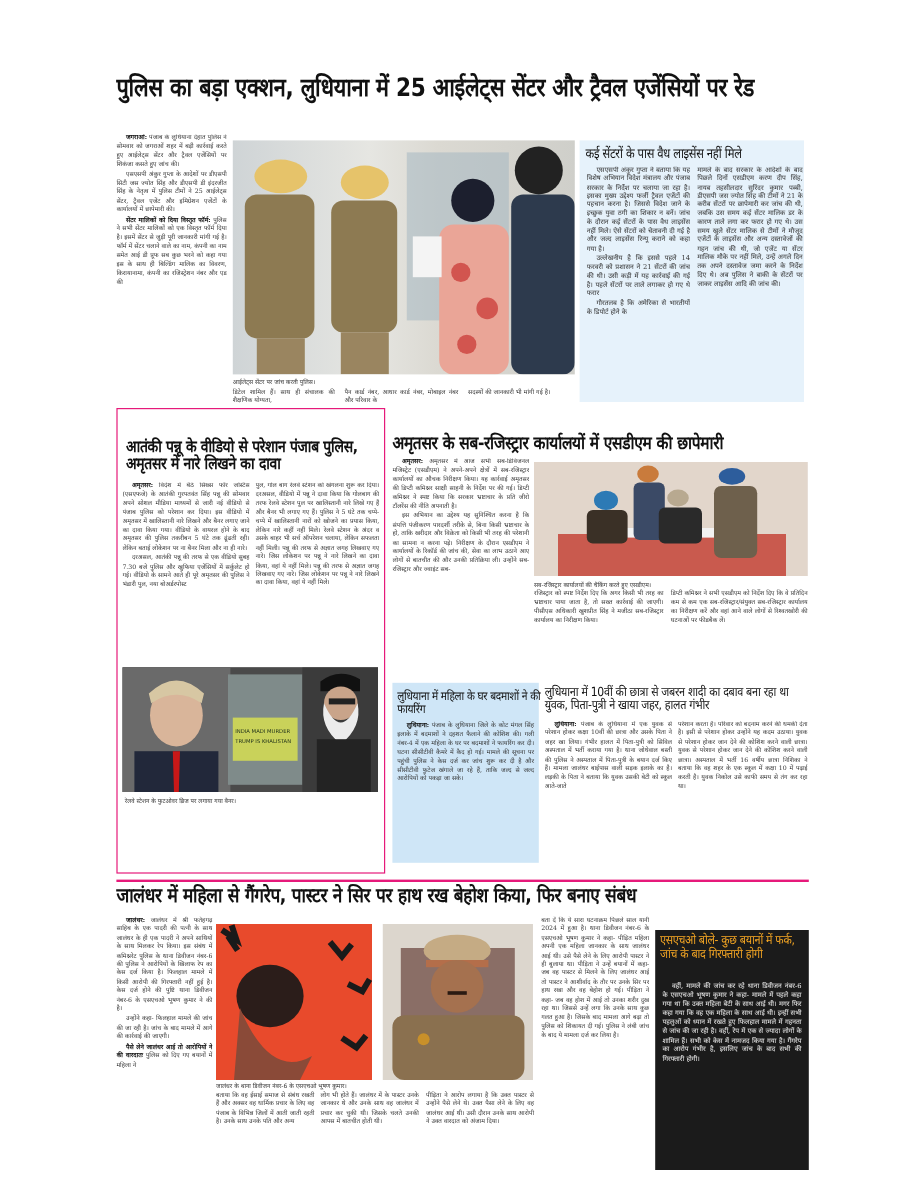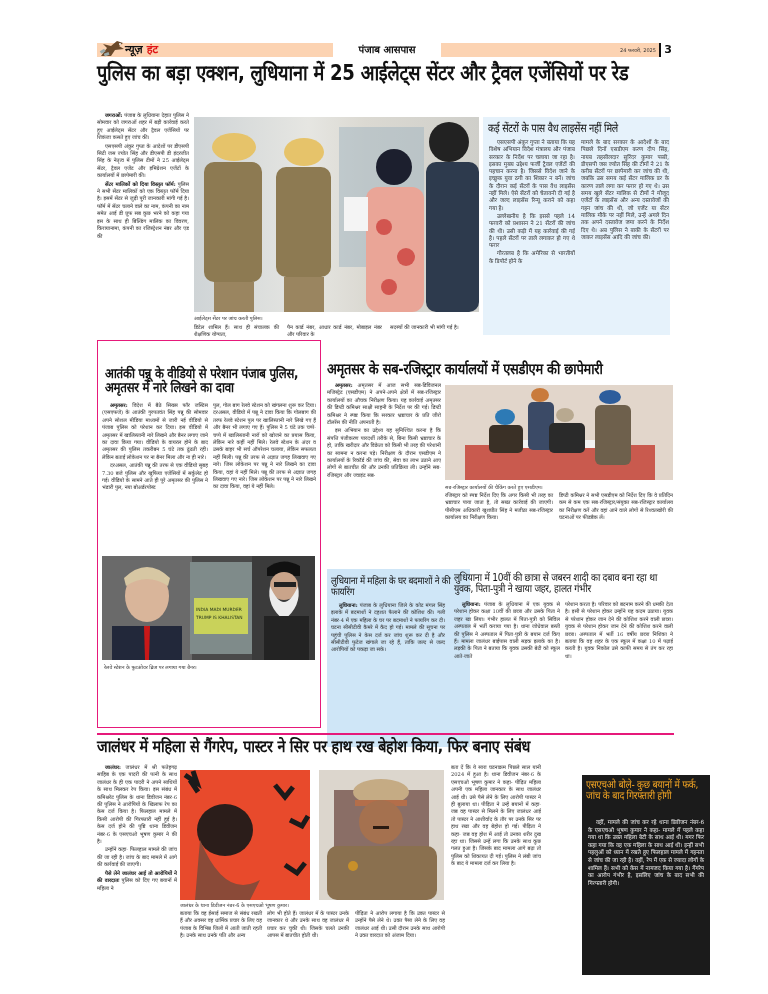--- a/index.html
+++ b/index.html
@@ -22,34 +22,20 @@
   .pageno{position:absolute;right:2px;top:0;font-weight:bold;font-size:11px;line-height:14px;border-left:2px solid #111;padding-left:3px;color:#111;}
   
   .photo{position:absolute;overflow:hidden;}
   .pinkline{position:absolute;background:#e6197a;}
 </style>
 </head>
 <body>
 
 <div class="page">
 
-  <div class="abs mast">
-    <div class="bar" style="left:0;width:236px;"></div>
-    <div class="bar" style="left:344px;width:218px;"></div>
-    <svg class="logo-bird" viewBox="0 0 26 18">
-      <path d="M2 16 L8 8 L4 4 L12 6 L18 1 L24 3 L20 6 L25 9 L16 10 L12 16 Z" fill="#6b4a2b"></path>
-      <circle cx="21" cy="4" r="1" fill="#fff"></circle>
-      <rect x="1" y="10" width="5" height="3" fill="#9aa" transform="rotate(-30 3 11)"></rect>
-      <rect x="5" y="13" width="5" height="3" fill="#9aa" transform="rotate(-20 7 14)"></rect>
-    </svg>
-    <div class="logo-text"><span style="color:#111">न्यूज़</span> <span>हंट</span></div>
-    <div class="section">पंजाब आसपास</div>
-    <div class="date">24 फरवरी, 2025</div>
-    <div class="pageno">3</div>
-  </div>
 
   <div class="abs head" style="left:0;top:22px;width:577px;font-size:21px;white-space:nowrap;transform:scaleX(0.86);">पुलिस का बड़ा एक्शन, लुधियाना में 25 आईलेट्स सेंटर और ट्रैवल एजेंसियों पर रेड</div>
 
   <div class="abs txt" style="left:0;top:72px;width:92px;height:210px;overflow:hidden;">
     <p><b>जगराओं:</b><span> पंजाब के लुधियाना देहात पुलिस ने सोमवार को जगराओं शहर में बड़ी कार्रवाई करते हुए आईलेट्स सेंटर और ट्रैवल एजेंसियों पर शिकंजा कसते हुए जांच की।</span></p>
     <p>एसएसपी अंकुर गुप्ता के आदेशों पर डीएसपी सिटी जस ज्योत सिंह और डीएसपी डी इंदरजीत सिंह के नेतृत्व में पुलिस टीमों ने 25 आईलेट्स सेंटर, ट्रैवल एजेंट और इमिग्रेशन एजेंटों के कार्यालयों में छापेमारी की।</p>
     <p><b>सेंटर मालिकों को दिया विस्तृत फॉर्म:</b><span> पुलिस ने सभी सेंटर मालिकों को एक विस्तृत फॉर्म दिया है। इसमें सेंटर से जुड़ी पूरी जानकारी मांगी गई है। फॉर्म में सेंटर चलाने वाले का नाम, कंपनी का नाम समेत आई डी प्रूफ सब कुछ भरने को कहा गया इस के साथ ही बिल्डिंग मालिक का विवरण, किरायानामा, कंपनी का रजिस्ट्रेशन नंबर और एड की</span></p>
   </div>
 
   <div class="photo" style="left:97px;top:77px;width:285px;height:195px;background:linear-gradient(90deg,#cfd4d6 0%,#e6e6e2 40%,#dbd9d2 60%,#cfcfca 100%);">
@@ -137,21 +123,21 @@
       <ellipse cx="120" cy="30" rx="9" ry="7" fill="#b8a990"></ellipse>
       <rect x="104" y="38" width="36" height="30" rx="5" fill="#2a2a2a"></rect>
       <ellipse cx="165" cy="12" rx="11" ry="7" fill="#2d5d9c"></ellipse>
       <rect x="150" y="20" width="36" height="60" rx="6" fill="#6e604c"></rect>
     </svg>
   </div>
   <div class="abs cap" style="left:348px;top:444px;width:228px;">सब-रजिस्ट्रार कार्यालयों की चैकिंग करते हुए एसडीएम।</div>
   <div class="abs txt" style="left:348px;top:452px;width:108px;">रजिस्ट्रार को स्पष्ट निर्देश दिए कि अगर किसी भी तरह का भ्रष्टाचार पाया जाता है, तो सख्त कार्रवाई की जाएगी। पीसीएस अधिकारी खुशप्रीत सिंह ने मजीठा सब-रजिस्ट्रार कार्यालय का निरीक्षण किया।</div>
   <div class="abs txt" style="left:462px;top:452px;width:114px;">डिप्टी कमिश्नर ने सभी एसडीएम को निर्देश दिए कि वे प्रतिदिन कम से कम एक सब-रजिस्ट्रार/संयुक्त सब-रजिस्ट्रार कार्यालय का निरीक्षण करें और वहां आने वाले लोगों से रिश्वतखोरी की घटनाओं पर फीडबैक लें।</div>
 
-  <div class="abs" style="left:230px;top:529px;width:122px;height:178px;background:#cfe6f7;padding-left:21px;">
+  <div class="abs" style="left:230px;top:529px;width:122px;height:150px;background:#cfe6f7;">
     <div class="head" style="position:absolute;left:4px;top:7px;width:140px;font-size:10px;font-weight:normal;transform:scaleX(0.86);">लुधियाना में महिला के घर बदमाशों ने की फायरिंग</div>
     <div class="txt" style="position:absolute;left:4px;top:33px;width:114px;">
       <p><b>लुधियाना:</b><span> पंजाब के लुधियाना जिले के कोट मंगल सिंह इलाके में बदमाशों ने दहशत फैलाने की कोशिश की। गली नंबर-4 में एक महिला के घर पर बदमाशों ने फायरिंग कर दी। घटना सीसीटीवी कैमरे में कैद हो गई। मामले की सूचना पर पहुंची पुलिस ने केस दर्ज कर जांच शुरू कर दी है और सीसीटीवी फुटेज खंगाले जा रहे हैं, ताकि जल्द से जल्द आरोपियों को पकड़ा जा सके।</span></p>
     </div>
   </div>
 
   <div class="abs head" style="left:357px;top:532px;width:260px;font-size:10.5px;font-weight:normal;transform:scaleX(0.86);">लुधियाना में 10वीं की छात्रा से जबरन शादी का दबाव बना रहा था युवक, पिता-पुत्री ने खाया जहर, हालत गंभीर</div>
   <div class="abs txt" style="left:357px;top:561px;width:106px;height:110px;overflow:hidden;">
     <p><b>लुधियाना:</b><span> पंजाब के लुधियाना में एक युवक से परेशान होकर कक्षा 10वीं की छात्रा और उसके पिता ने जहर खा लिया। गंभीर हालत में पिता-पुत्री को सिविल अस्पताल में भर्ती कराया गया है। थाना जोधेवाल बस्ती की पुलिस ने अस्पताल में पिता-पुत्री के बयान दर्ज किए हैं। मामला जालंधर बाईपास वाली सड़क इलाके का है। लड़की के पिता ने बताया कि युवक उसकी बेटी को स्कूल आते-जाते</span></p>
   </div>
@@ -193,20 +179,20 @@
   </div>
   <div class="abs cap" style="left:83px;top:862px;width:270px;">जालंधर के थाना डिवीजन नंबर-6 के एसएचओ भूषण कुमार।</div>
 
   <div class="abs txt" style="left:83px;top:870px;width:82px;">बताया कि वह ईसाई समाज से संबंध रखती हैं और अक्सर वह धार्मिक प्रचार के लिए वह पंजाब के विभिन्न जिलों में आती जाती रहती है। उनके साथ उनके पति और अन्य</div>
   <div class="abs txt" style="left:170px;top:870px;width:82px;">लोग भी होते हैं। जालंधर में के पास्टर उनके जानकार थे और उनके साथ वह जालंधर में प्रचार कर चुकी थी। जिसके चलते उनकी आपस में बातचीत होती थी।</div>
   <div class="abs txt" style="left:258px;top:870px;width:90px;">पीड़िता ने आरोप लगाया है कि उक्त पास्टर से उन्होंने पैसे लेने थे। उक्त पैसा लेने के लिए वह जालंधर आई थी। उसी दौरान उनके साथ आरोपी ने उक्त वारदात को अंजाम दिया।</div>
   <div class="abs txt" style="left:354px;top:724px;width:90px;height:210px;overflow:hidden;">
     <p style="text-indent:0">बता दें कि ये सारा घटनाक्रम पिछले साल यानी 2024 में हुआ है। थाना डिवीजन नंबर-6 के एसएचओ भूषण कुमार ने कहा- पीड़ित महिला अपनी एक महिला जानकार के साथ जालंधर आई थी। उसे पैसे लेने के लिए आरोपी पास्टर ने ही बुलाया था। पीड़िता ने उन्हें बयानों में कहा- जब वह पास्टर से मिलने के लिए जालंधर आई तो पास्टर ने आशीर्वाद के तौर पर उनके सिर पर हाथ रखा और वह बेहोश हो गई। पीड़िता ने कहा- जब वह होश में आई तो उनका शरीर दुख रहा था। जिससे उन्हें लगा कि उनके साथ कुछ गलत हुआ है। जिसके बाद मामला आगे बढ़ा तो पुलिस को शिकायत दी गई। पुलिस ने लंबी जांच के बाद ये मामला दर्ज कर लिया है।</p>
   </div>
 
-  <div class="abs" style="left:449px;top:735px;width:128px;height:200px;background:#1b1b1b;margin-left:36px;">
+  <div class="abs" style="left:449px;top:735px;width:128px;height:200px;background:#1b1b1b;">
     <div class="head" style="position:absolute;left:4px;top:4px;width:140px;font-size:10.5px;font-weight:normal;color:#f5a623;transform:scaleX(0.86);">एसएचओ बोले- कुछ बयानों में फर्क, जांच के बाद गिरफ्तारी होगी</div>
     <div class="txt" style="position:absolute;left:6px;top:44px;width:116px;color:#f1f1f1;font-size:5.6px;line-height:7.6px;">
       <p>वहीं, मामले की जांच कर रहे थाना डिवीजन नंबर-6 के एसएचओ भूषण कुमार ने कहा- मामले में पहले कहा गया था कि उक्त महिला बेटी के साथ आई थी। मगर फिर कहा गया कि वह एक महिला के साथ आई थी। इन्हीं सभी पहलुओं को ध्यान में रखते हुए फिलहाल मामले में गहनता से जांच की जा रही है। वहीं, रेप में एक से ज्यादा लोगों के शामिल हैं। सभी को केस में नामजद किया गया है। गैंगरेप का आरोप गंभीर है, इसलिए जांच के बाद सभी की गिरफ्तारी होगी।</p>
     </div>
   </div>
 
 </div>
 
 </body></html>

